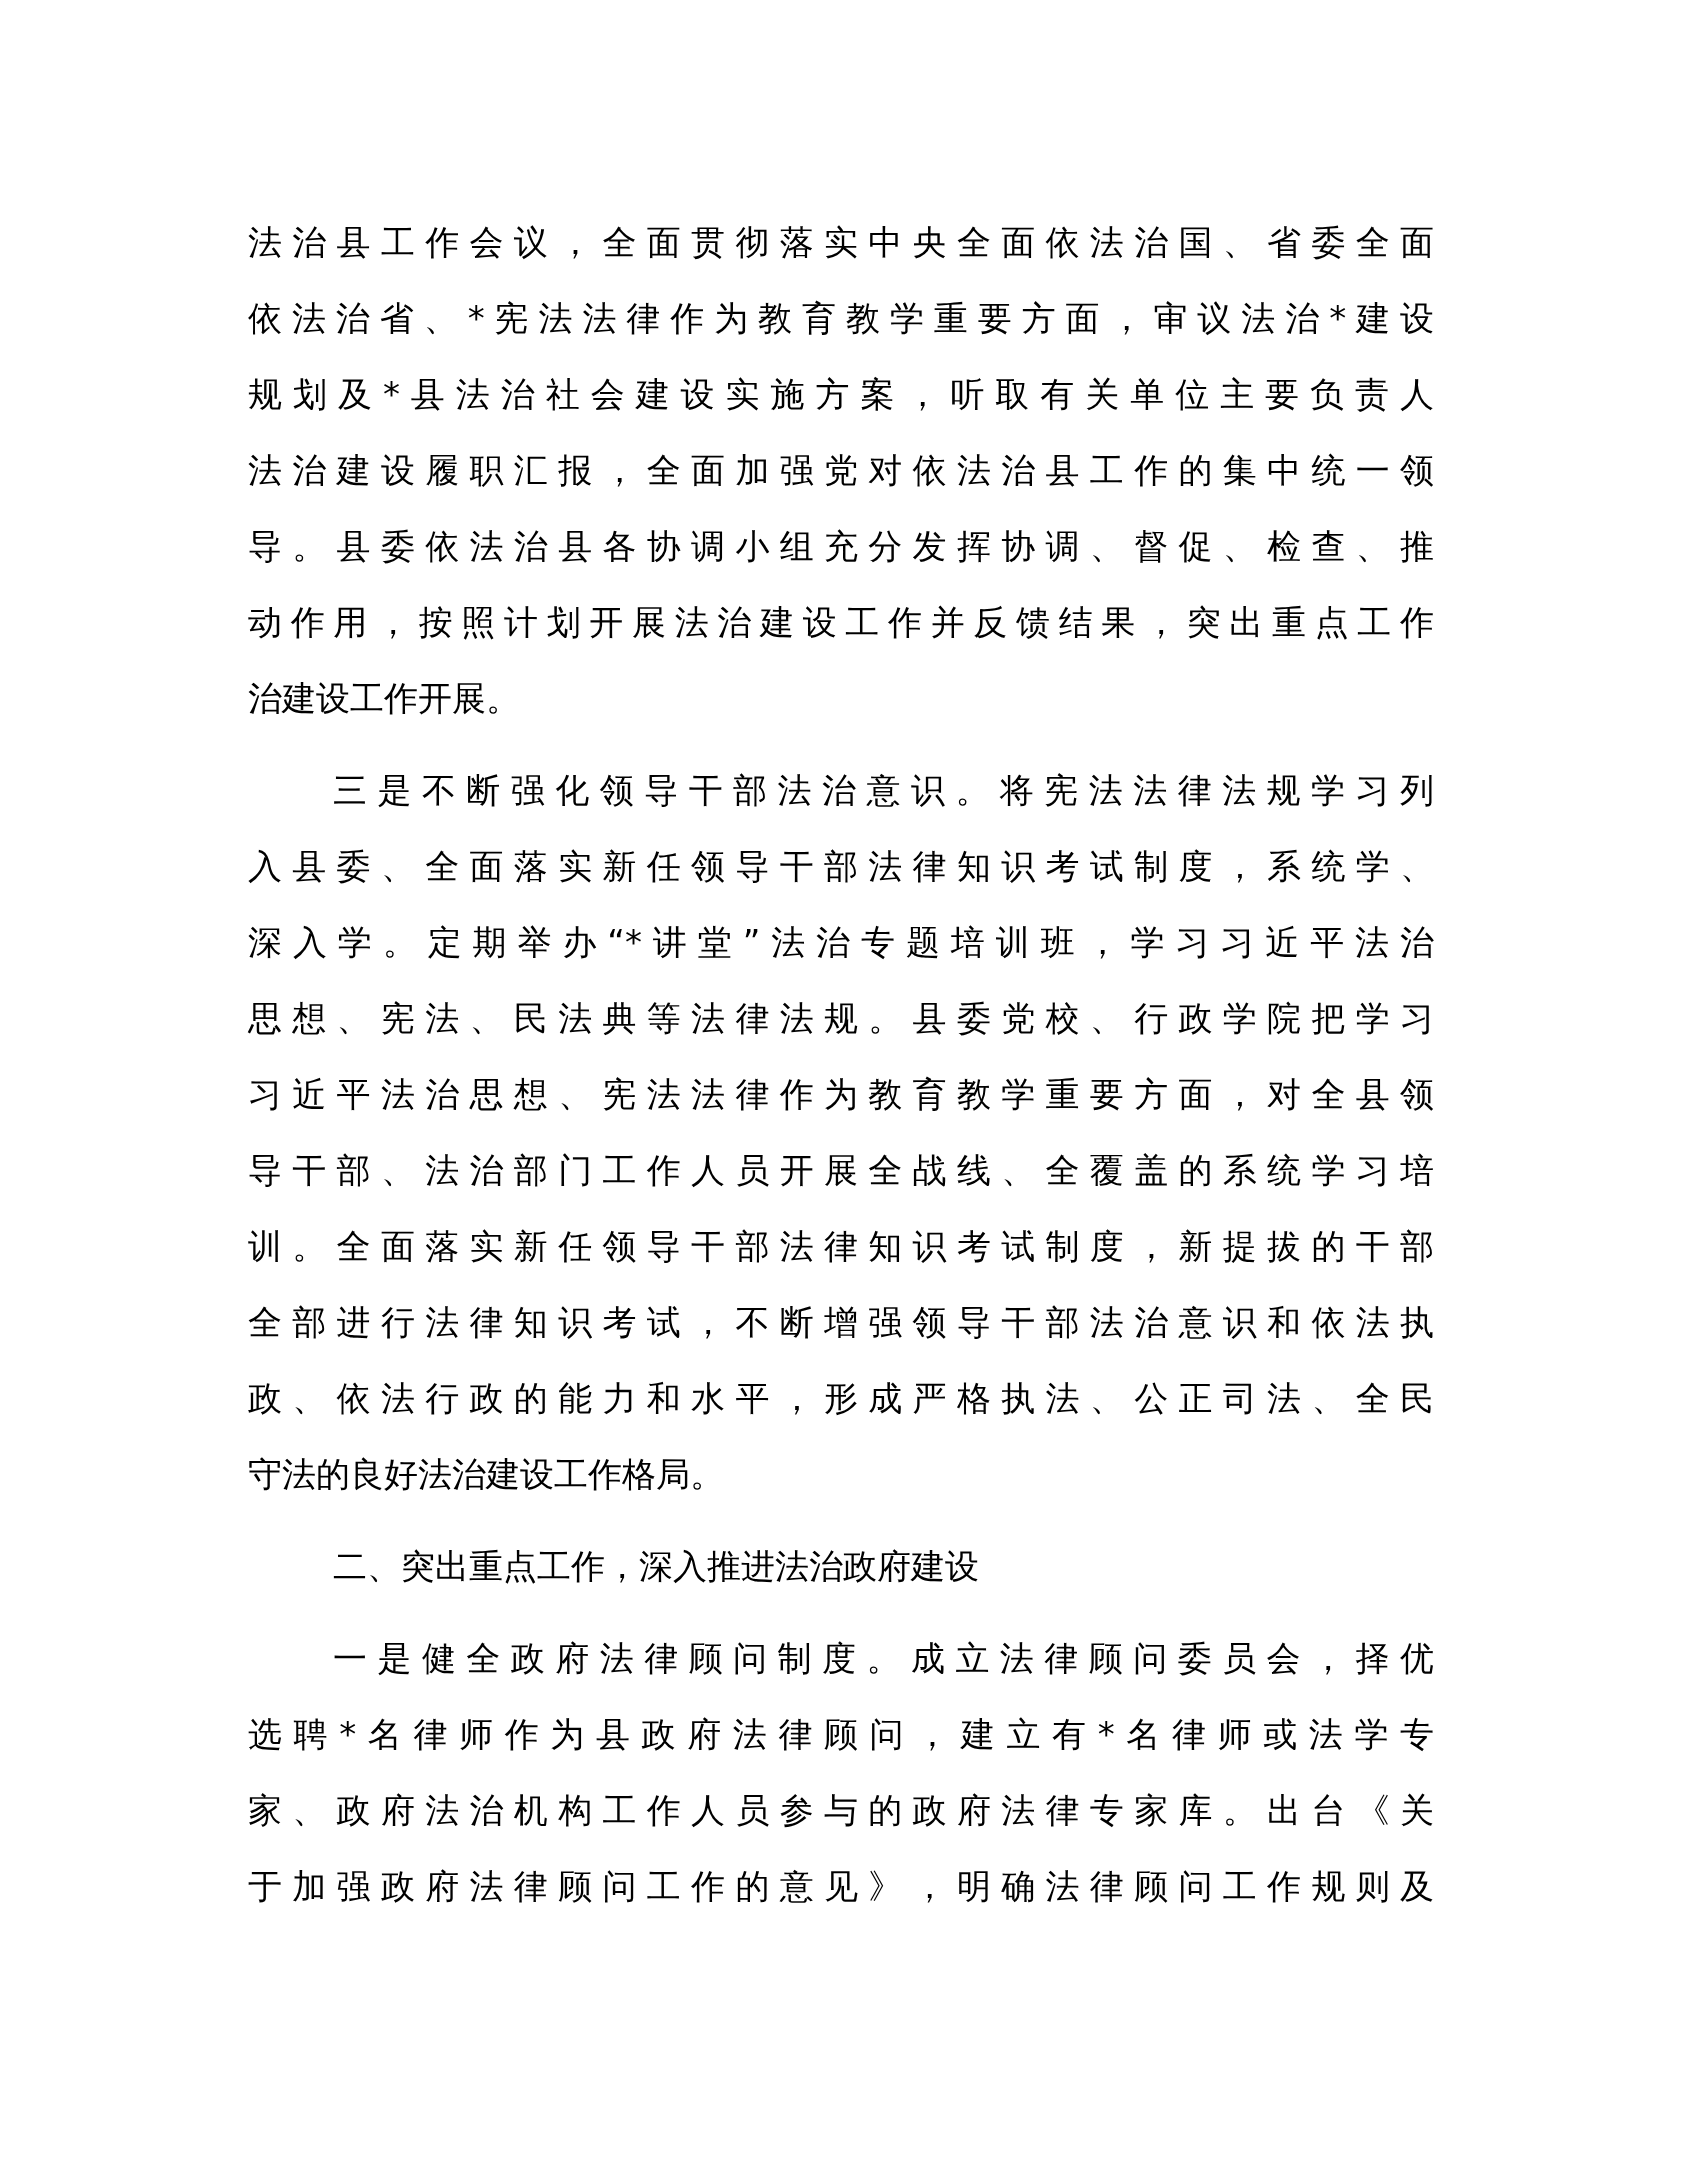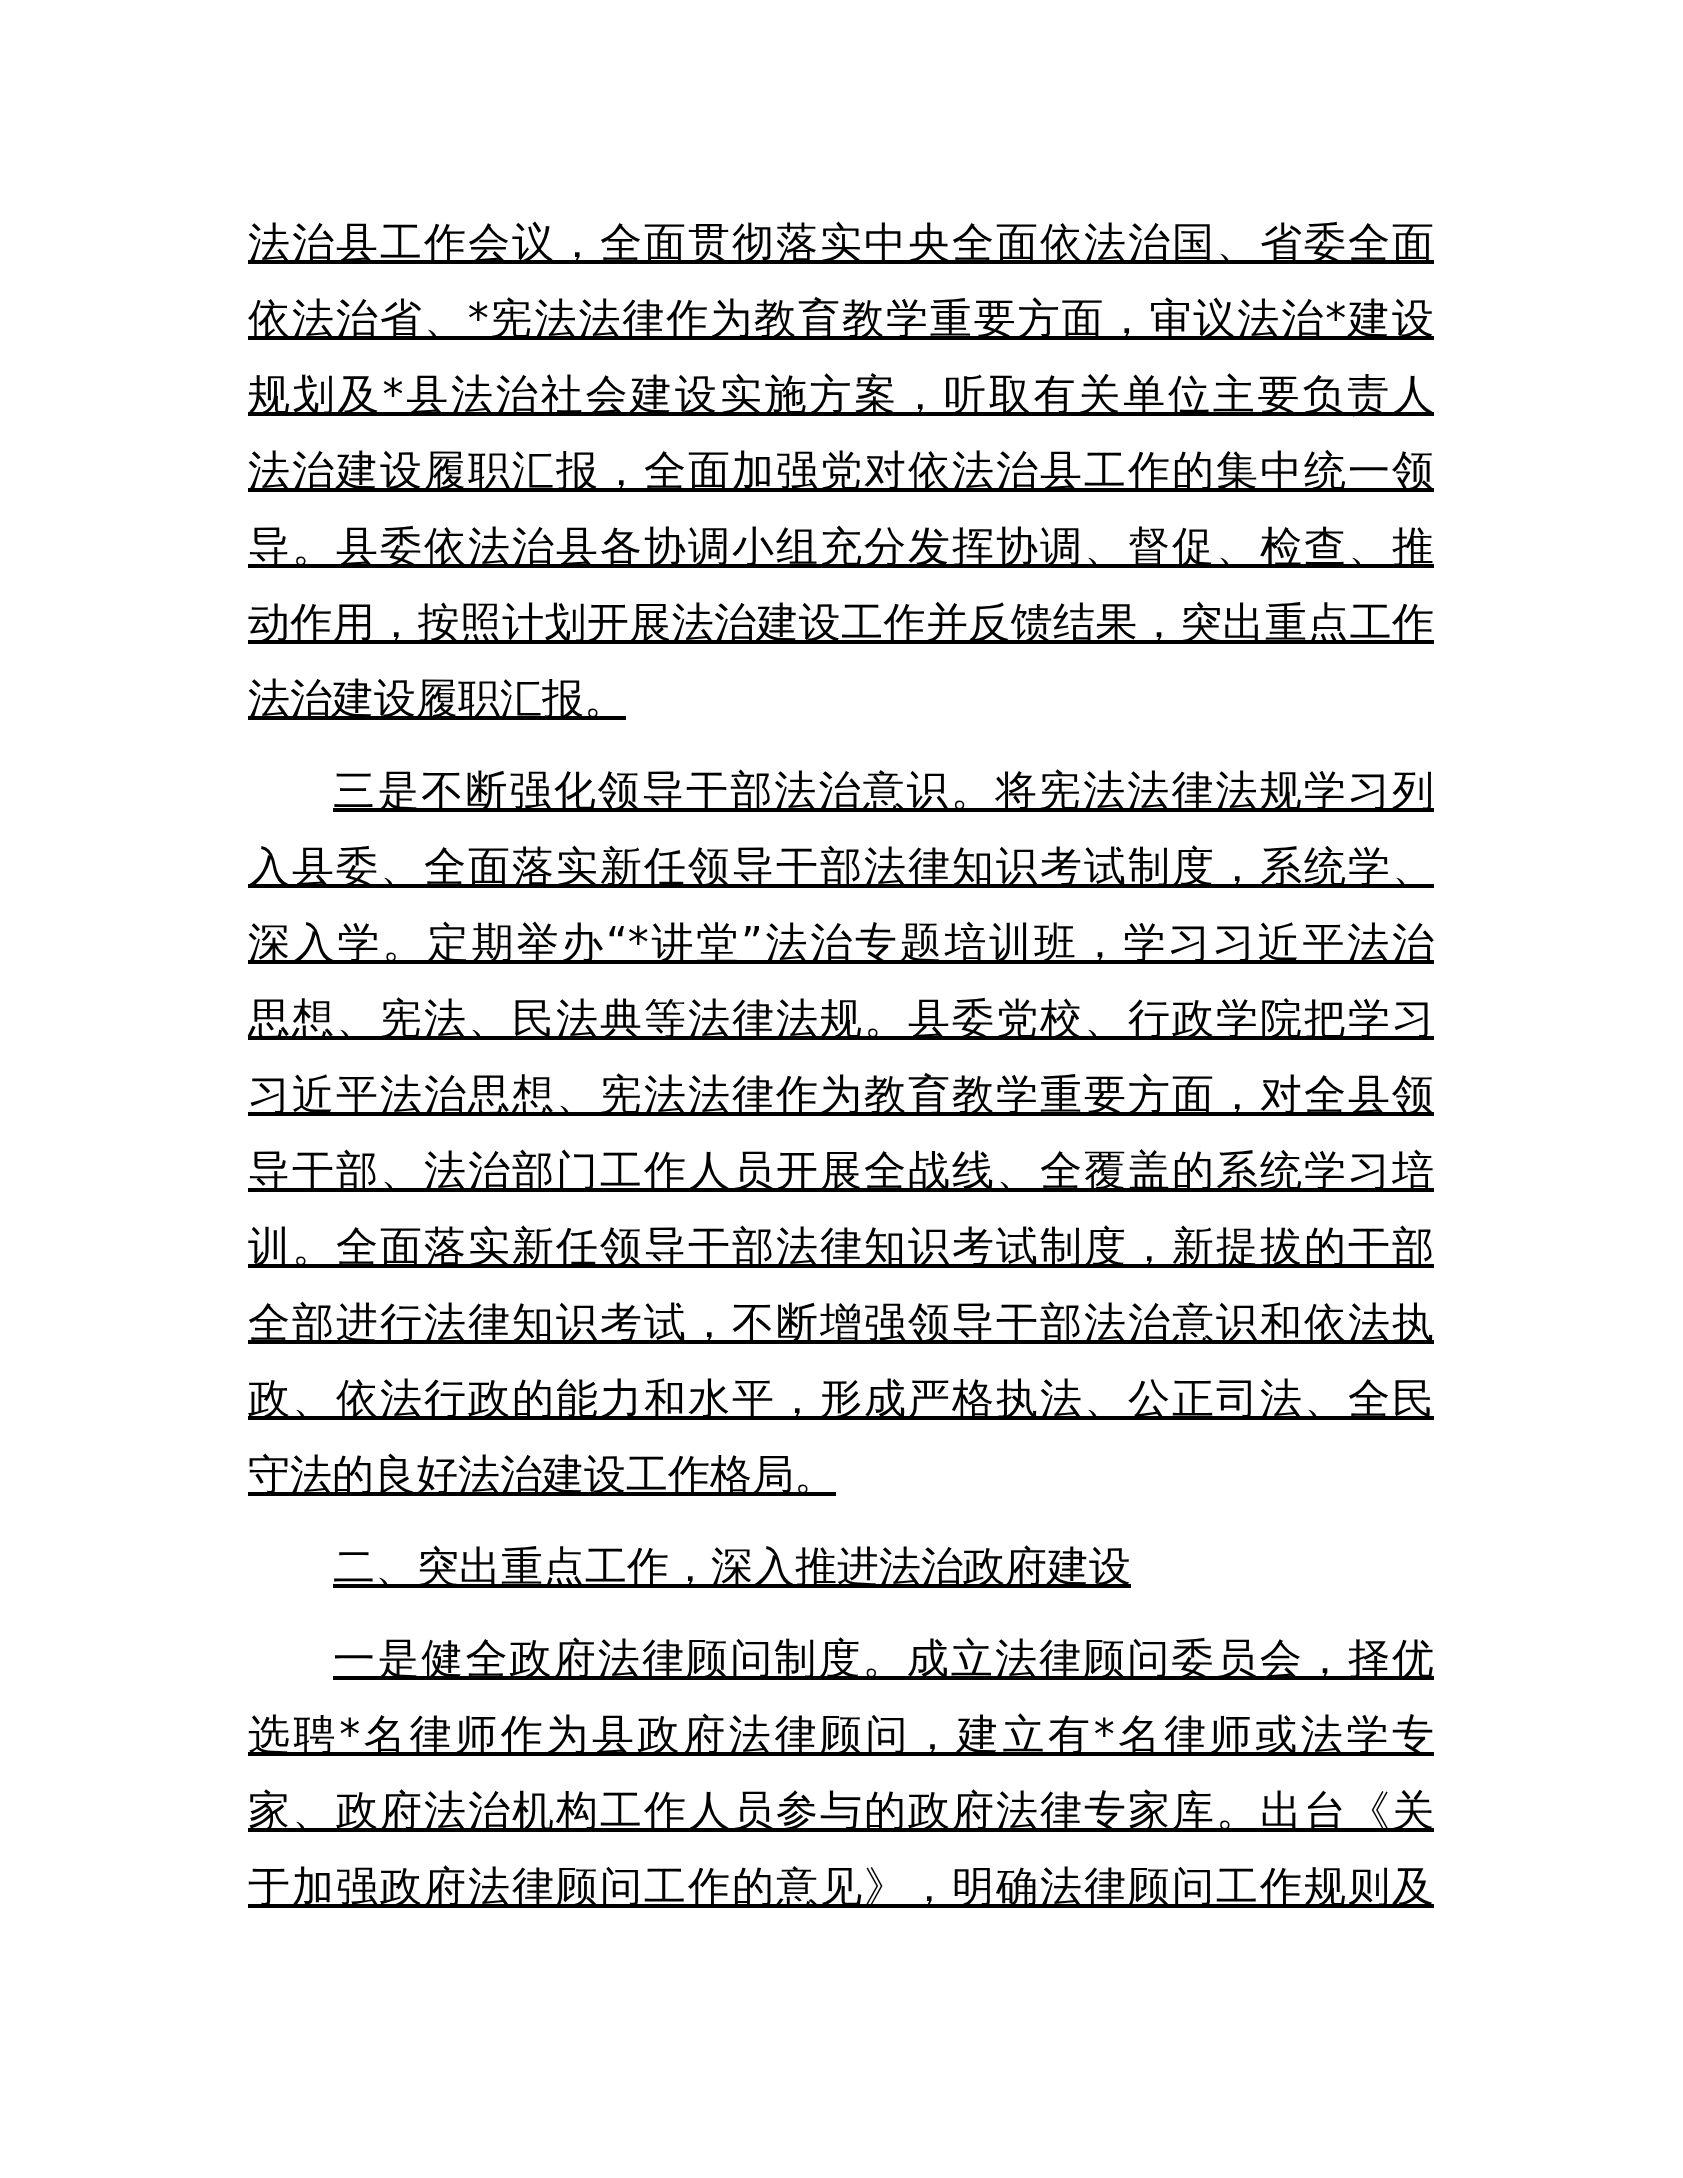--- a/index.html
+++ b/index.html
@@ -22,27 +22,26 @@
       width: 1186px;
     }
     .para {
       margin: 0 0 16px 0;
       padding: 0;
     }
     .line {
       display: block;
       height: 76px;
       line-height: 65px;
-      font-size: 42px;
+      font-size: 34px;
       white-space: nowrap;
       text-align: justify;
       text-align-last: justify;
       letter-spacing: 0;
       overflow: visible;
-      text-decoration: underline;
     }
     .line.last {
       text-align: left;
       text-align-last: left;
     }
     .line.indent {
       padding-left: 85px;
     }
     .heading .line {
       text-align: left;
@@ -54,21 +53,21 @@
 
 <div class="page">
 
   <div class="para">
     <span class="line">法治县工作会议，全面贯彻落实中央全面依法治国、省委全面</span>
     <span class="line">依法治省、*宪法法律作为教育教学重要方面，审议法治*建设</span>
     <span class="line">规划及*县法治社会建设实施方案，听取有关单位主要负责人</span>
     <span class="line">法治建设履职汇报，全面加强党对依法治县工作的集中统一领</span>
     <span class="line">导。县委依法治县各协调小组充分发挥协调、督促、检查、推</span>
     <span class="line">动作用，按照计划开展法治建设工作并反馈结果，突出重点工作</span>
-    <span class="line last">法治建设履职汇报。</span>
+    <span class="line last">治建设工作开展。</span>
   </div>
 
   <div class="para">
     <span class="line indent">三是不断强化领导干部法治意识。将宪法法律法规学习列</span>
     <span class="line">入县委、全面落实新任领导干部法律知识考试制度，系统学、</span>
     <span class="line">深入学。定期举办“*讲堂”法治专题培训班，学习习近平法治</span>
     <span class="line">思想、宪法、民法典等法律法规。县委党校、行政学院把学习</span>
     <span class="line">习近平法治思想、宪法法律作为教育教学重要方面，对全县领</span>
     <span class="line">导干部、法治部门工作人员开展全战线、全覆盖的系统学习培</span>
     <span class="line">训。全面落实新任领导干部法律知识考试制度，新提拔的干部</span>

